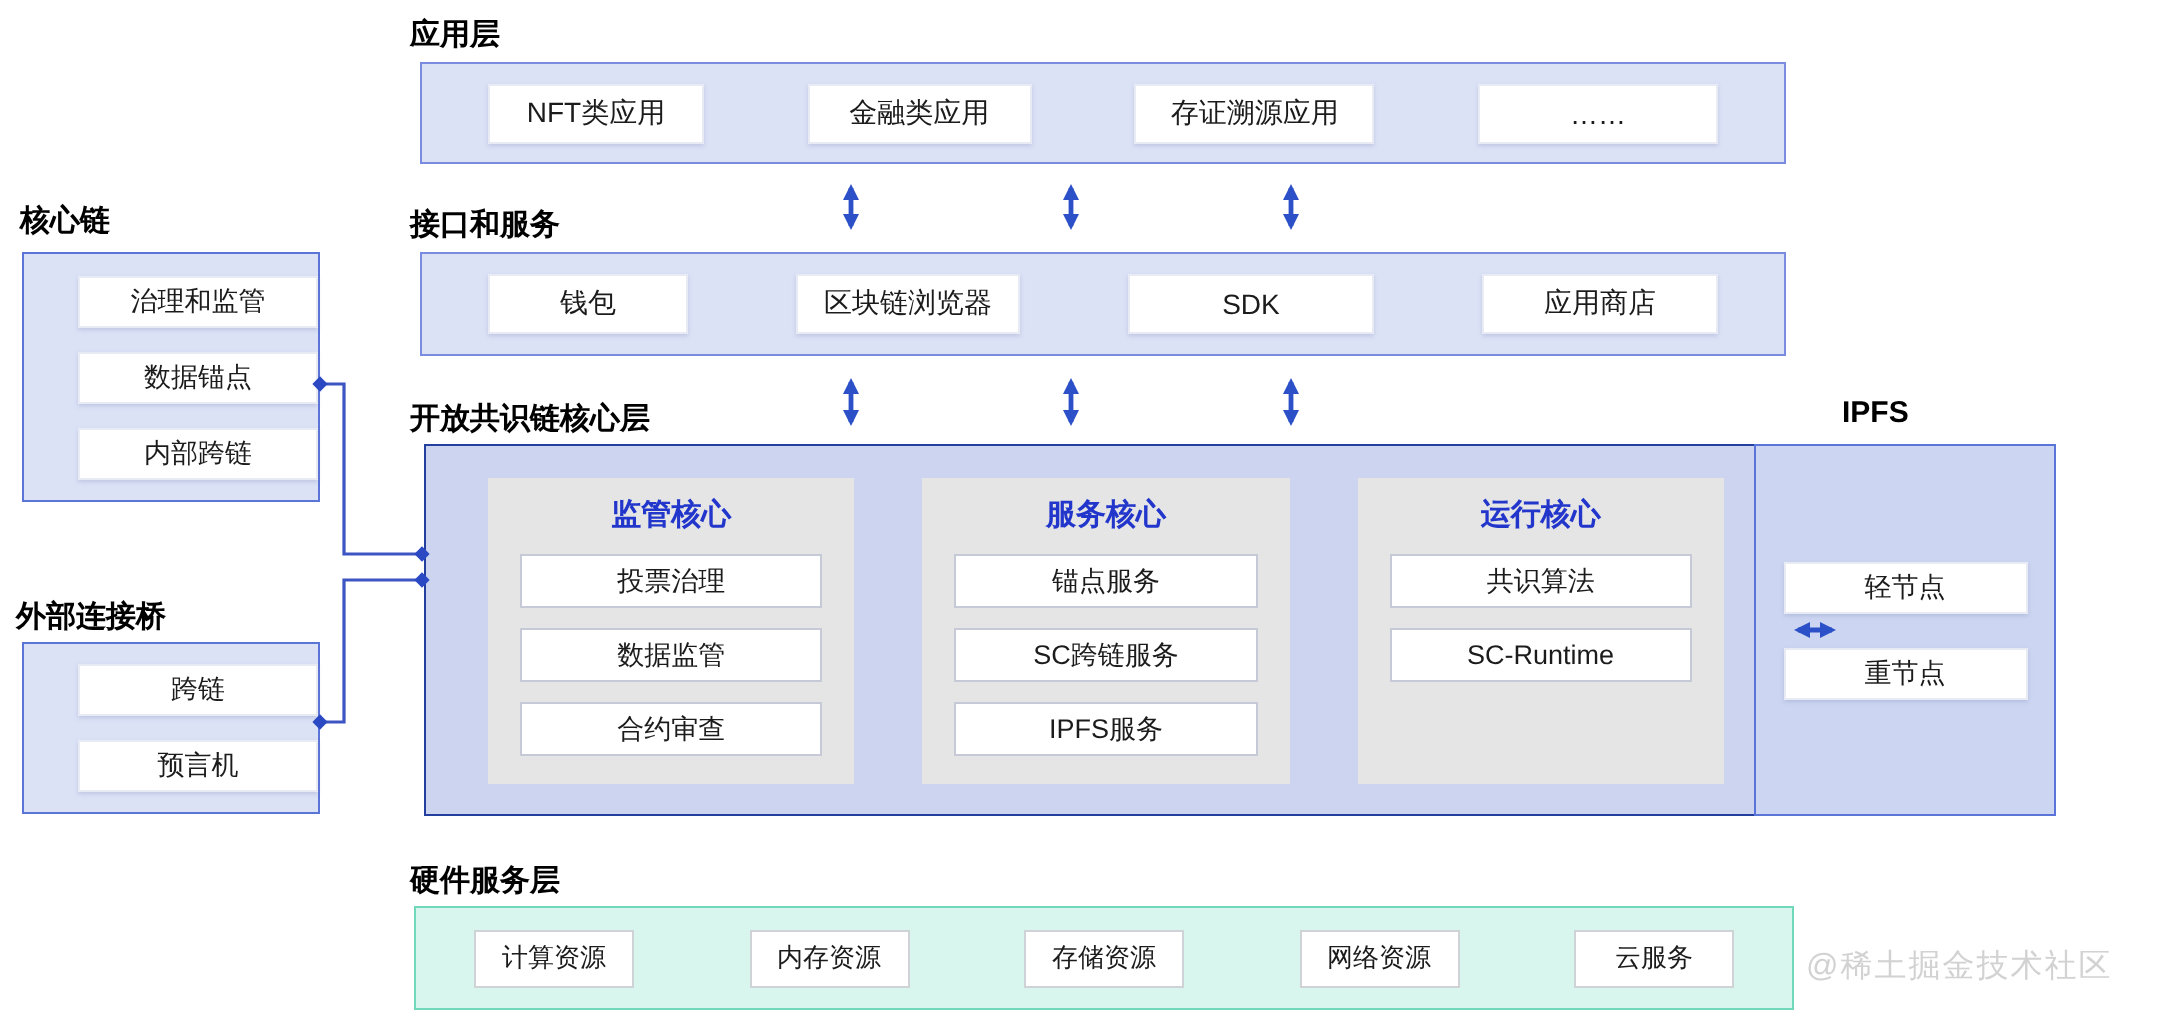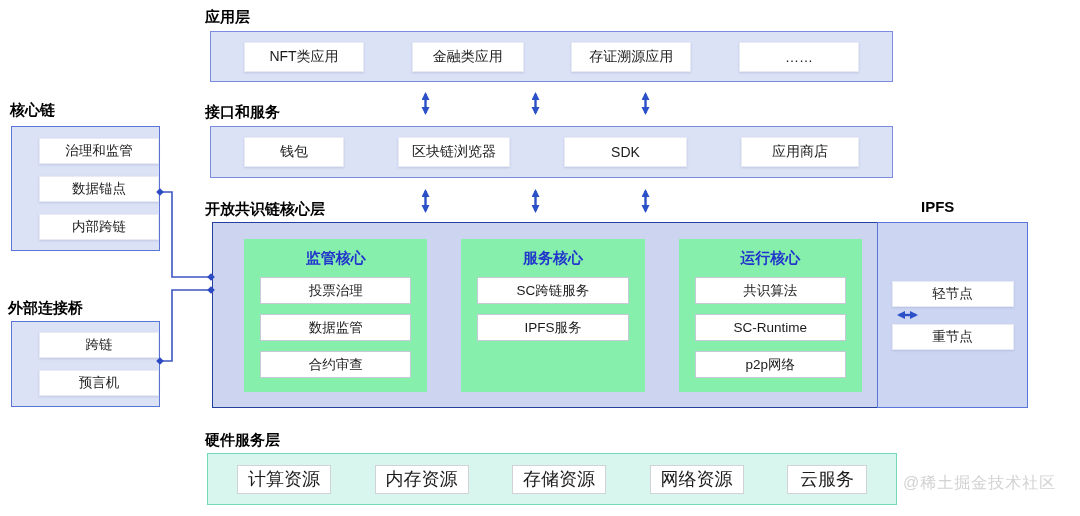--- a/index.html
+++ b/index.html
@@ -25,42 +25,42 @@
     display:flex;flex-direction:column;align-items:flex-end;justify-content:center;gap:12px;
   }
   .side-box .chip{width:120px;height:26px;font-size:13.5px;}
   
   .core-box{
     position:absolute;left:212px;top:222px;width:682px;height:186px;box-sizing:border-box;
     background:#ccd4ef;border:1.8px solid #24409e;
     display:flex;gap:34px;padding:16px 31px 15px;
   }
   .core-panel{
-    flex:1;background:#86efac;box-sizing:border-box;
+    flex:1;background:#e5e5e5;box-sizing:border-box;
     display:flex;flex-direction:column;align-items:center;gap:10px;padding:10px 16px 13px;
   }
   .core-panel-title{color:#2236cc;font-weight:700;font-size:15px;line-height:18px;}
   .core-item{
     width:100%;height:27px;box-sizing:border-box;background:#fff;border:1px solid #c6c9d6;
     display:flex;align-items:center;justify-content:center;font-size:13.5px;white-space:nowrap;
   }
   
   .ipfs-box{
     position:absolute;left:877px;top:222px;width:151px;height:186px;box-sizing:border-box;
     background:#ccd6f2;border:1.6px solid #5b74d8;
     display:flex;flex-direction:column;align-items:center;justify-content:center;gap:17px;
   }
   .ipfs-box .chip{width:122px;height:26px;font-size:13.5px;}
   
   .hw-box{
     position:absolute;left:207px;top:453px;width:690px;height:52px;box-sizing:border-box;
     background:#d9f6ee;border:1.8px solid #6fd9ba;
     display:flex;align-items:center;justify-content:space-between;padding:0 29px;
   }
-  .hw-box .chip{height:29px;min-width:80px;padding:0 10px;font-size:18px;border:1px solid #cfd3d8;box-shadow:none;}
+  .hw-box .chip{height:29px;min-width:80px;padding:0 10px;font-size:13px;border:1px solid #cfd3d8;box-shadow:none;}
   .overlay{position:absolute;left:0;top:0;pointer-events:none;z-index:5;}
   .watermark{position:absolute;left:903px;top:473px;font-size:16px;color:#d2d2d2;letter-spacing:1px;white-space:nowrap;}
 </style>
 </head>
 <body>
 
 <div class="canvas">
 
   <div class="sec-label" style="left:10px;top:101px">核心链</div>
   <div class="side-box" style="left:11px;top:126px;width:149px;height:125px">
@@ -70,21 +70,21 @@
   </div>
 
   <div class="sec-label" style="left:8px;top:299px">外部连接桥</div>
   <div class="side-box" style="left:11px;top:321px;width:149px;height:86px;gap:12px">
     <div class="chip">跨链</div>
     <div class="chip">预言机</div>
   </div>
 
   <div class="sec-label" style="left:205px;top:8px">应用层</div>
   <div class="band" style="top:31px;height:51px">
-    <div class="chip" style="width:120px">NFT类应用</div>
+    <div class="chip" style="width:108px">NFT类应用</div>
     <div class="chip" style="width:112px">金融类应用</div>
     <div class="chip" style="width:120px">存证溯源应用</div>
     <div class="chip" style="width:120px">……</div>
   </div>
 
   <div class="sec-label" style="left:205px;top:103px">接口和服务</div>
   <div class="band" style="top:126px;height:52px">
     <div class="chip" style="width:100px">钱包</div>
     <div class="chip" style="width:112px">区块链浏览器</div>
     <div class="chip" style="width:123px">SDK</div>
@@ -94,28 +94,28 @@
   <div class="sec-label" style="left:205px;top:200px">开放共识链核心层</div>
   <div class="core-box">
     <div class="core-panel">
       <div class="core-panel-title">监管核心</div>
       <div class="core-item">投票治理</div>
       <div class="core-item">数据监管</div>
       <div class="core-item">合约审查</div>
     </div>
     <div class="core-panel">
       <div class="core-panel-title">服务核心</div>
+      <div class="core-item">锚点服务</div>
       <div class="core-item">SC跨链服务</div>
       <div class="core-item">IPFS服务</div>
     </div>
     <div class="core-panel">
       <div class="core-panel-title">运行核心</div>
       <div class="core-item">共识算法</div>
       <div class="core-item">SC-Runtime</div>
-      <div class="core-item">p2p网络</div>
     </div>
   </div>
 
   <div class="sec-label" style="left:921px;top:198px">IPFS</div>
   <div class="ipfs-box">
     <div class="chip">轻节点</div>
     <div class="chip">重节点</div>
   </div>
 
   <div class="sec-label" style="left:205px;top:431px">硬件服务层</div>

